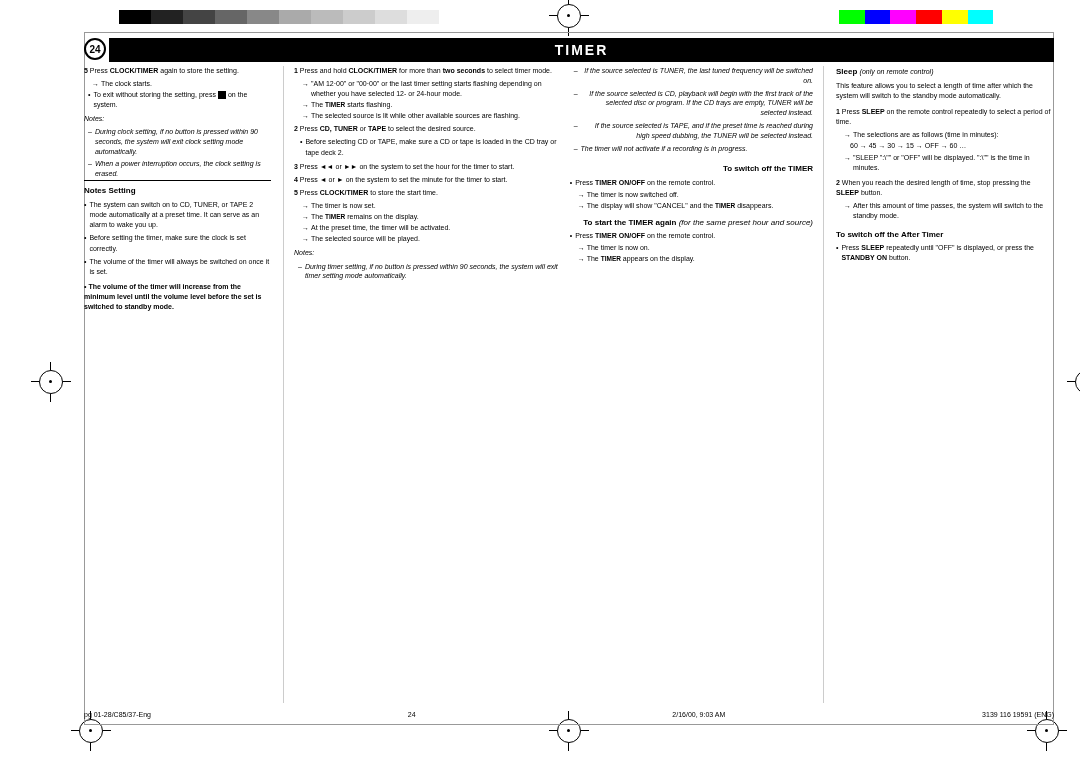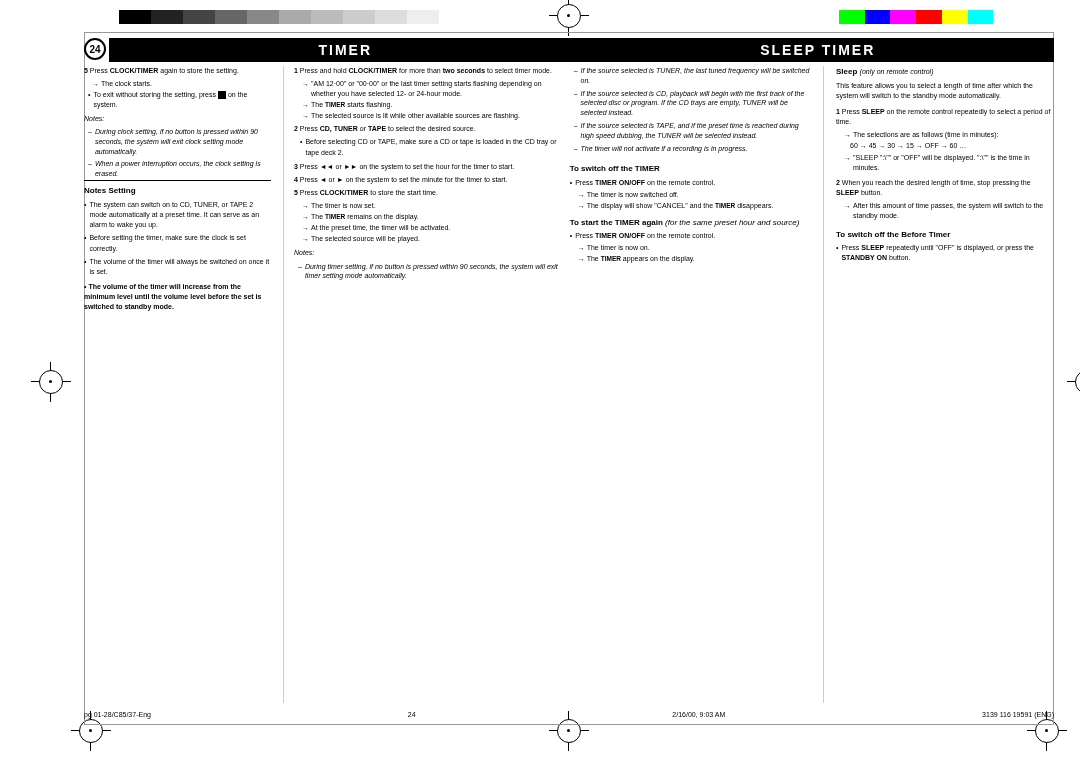--- a/index.html
+++ b/index.html
@@ -350,21 +350,20 @@
   <div style="position:absolute;top:32px;left:55px;right:55px;bottom:38px;border:0.5px solid #999;"></div>
 
   <div class="main-content">
 
     <div class="page-number-circle">
       <span>24</span>
     </div>
 
     <div class="title-bar">
       <div class="title-timer">TIMER</div>
-      <div class="title-sleep-timer">SLEEP TIMER</div>
     </div>
 
     <div class="content-area">
 
       <div class="col-left body-text">
 
         <p><span class="bold">5 </span>Press <span class="bold">CLOCK/TIMER</span> again to store the setting.</p>
         <div class="sub-step">
             <span class="arrow">→</span>
             <span>The clock starts.</span>
@@ -454,21 +453,21 @@
               </div>
 
             <p class="notes-heading" style="margin-top:5px;">Notes:</p>
             <div class="notes-item">
                 <span class="dash">–</span>
                 <span>During timer setting, if no button is pressed within 90 seconds, the system will exit timer setting mode automatically.</span>
               </div>
 
           </div>
 
-          <div style="flex:1;" class="body-text">
+          <div style="flex:1;text-align:right;" class="body-text">
             <div class="notes-item" style="font-style:italic;">
                 <span class="dash">–</span>
                 <span><span style="font-style:italic;">If the source selected is TUNER, the last tuned frequency will be switched on.</span></span>
               </div>
             <div class="notes-item" style="font-style:italic;margin-top:3px;">
                 <span class="dash">–</span>
                 <span><span style="font-style:italic;">If the source selected is CD, playback will begin with the first track of the selected disc or program. If the CD trays are empty, TUNER will be selected instead.</span></span>
               </div>
             <div class="notes-item" style="font-style:italic;margin-top:3px;">
                 <span class="dash">–</span>
@@ -525,21 +524,21 @@
             <span class="arrow">→</span>
             <span>"SLEEP ":\"" or "OFF" will be displayed. ":\"" is the time in minutes.</span>
           </div>
 
         <p style="margin-top:5px;"><span class="bold">2 </span>When you reach the desired length of time, stop pressing the <span class="bold">SLEEP</span> button.</p>
         <div class="sub-step">
             <span class="arrow">→</span>
             <span>After this amount of time passes, the system will switch to the standby mode.</span>
           </div>
 
-        <p class="section-heading" style="margin-top:8px;">To switch off the Before Timer</p>
+        <p class="section-heading" style="margin-top:8px;">To switch off the After Timer</p>
         <div class="bullet-line" style="margin-bottom:2px;">
             <span>•</span>
             <span>Press <span class="bold">SLEEP</span> repeatedly until "OFF" is displayed, or press the <span class="bold">STANDBY ON</span> button.</span>
           </div>
 
       </div>
     </div>
 
     <div class="footer">
       <span>pg 01-28/C85/37-Eng</span>

